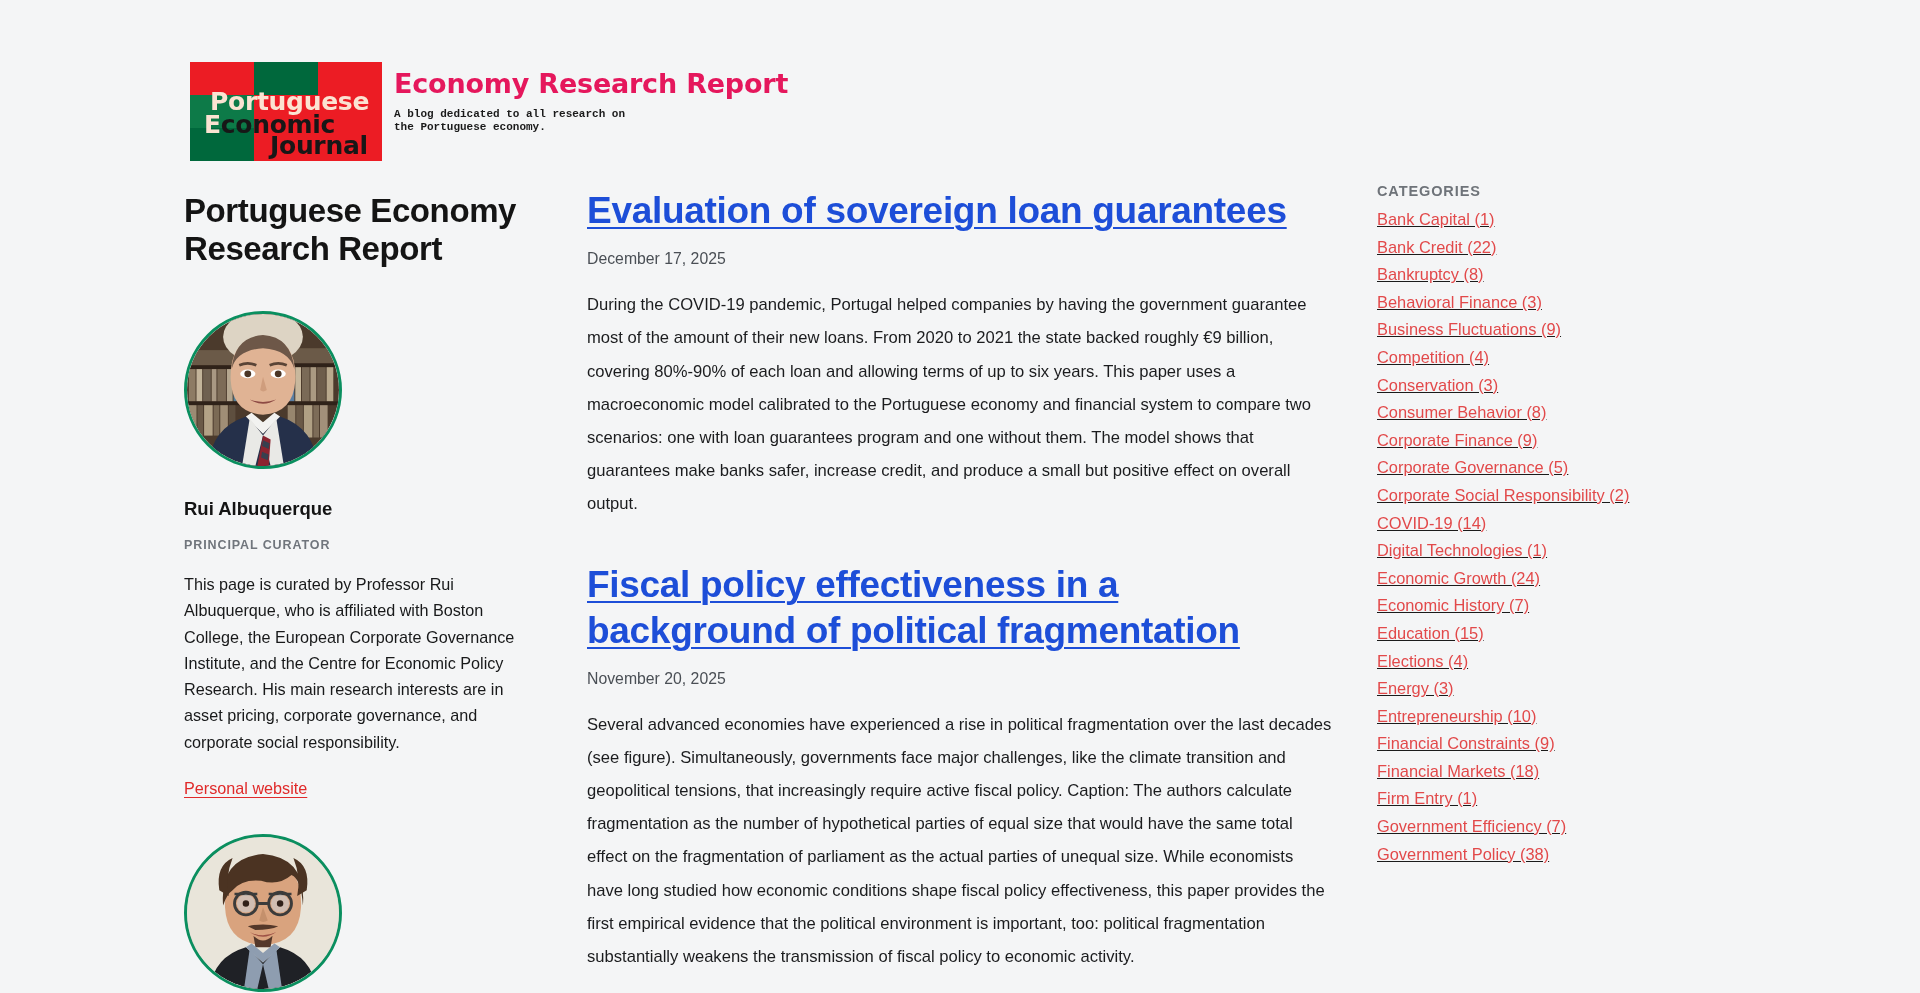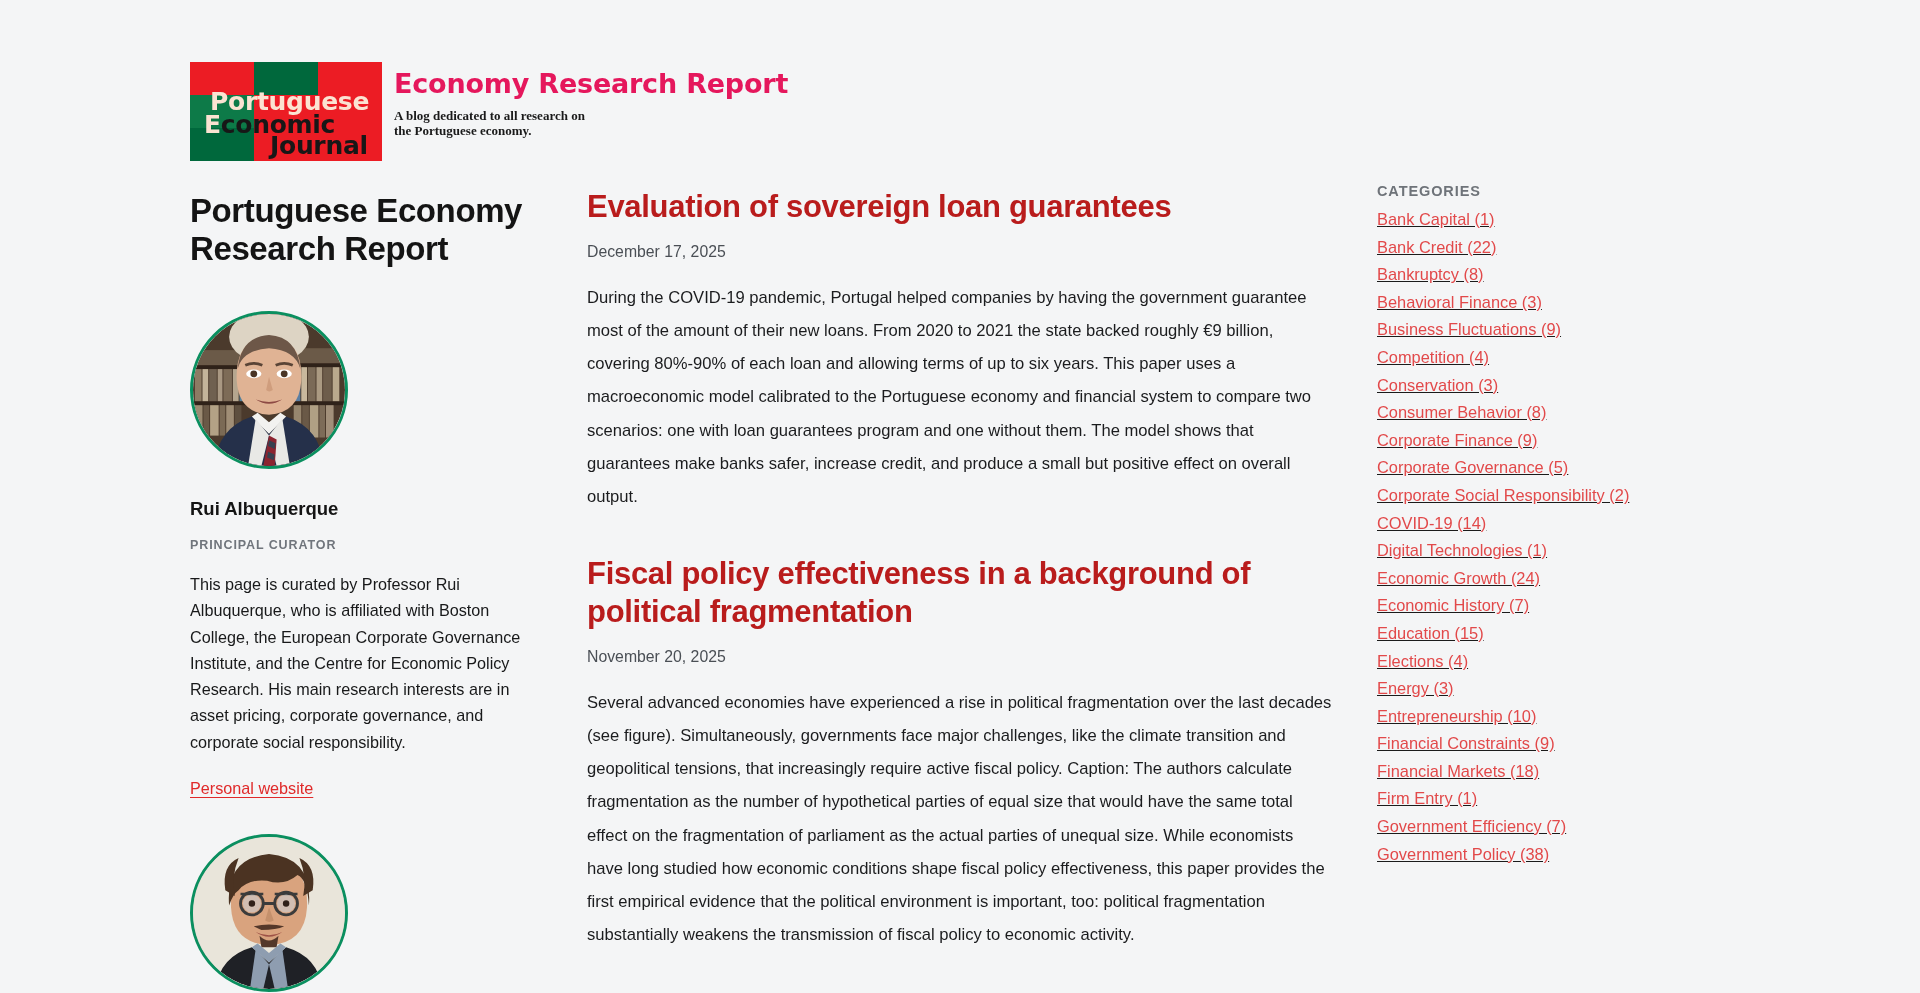--- a/index.html
+++ b/index.html
@@ -67,32 +67,32 @@
     font-family: "DejaVu Sans", sans-serif;
     font-size: 27px;
     font-weight: bold;
     color: #e5175c;
     line-height: 1;
     letter-spacing: -0.2px;
     white-space: nowrap;
   }
   .header-tagline {
     margin-top: 11px;
-    font-family: Liberation Serif, serif;
-    font-size: 13px;
+    font-family: Liberation Mono, monospace;
+    font-size: 11px;
     font-weight: bold;
     color: #1a1a1a;
     line-height: 1.18;
     white-space: pre-line;
   }
 
   
   .col-left {
     position: absolute;
-    left: 190px; top: 192px;
+    left: 184px; top: 192px;
     width: 350px;
   }
   .col-main {
     position: absolute;
     left: 587px; top: 188px;
     width: 745px;
   }
   .col-right {
     position: absolute;
     left: 1377px; top: 183px;
@@ -144,24 +144,25 @@
     text-decoration: underline;
     text-underline-offset: 3px;
     cursor: pointer;
   }
   .avatar-2 { margin-top: 36px; }
 
   
   .article { margin-bottom: 42px; }
   .article-title {
     display: block;
-    font-size: 31px;
+    font-size: 37px;
     font-weight: bold;
     line-height: 1.22;
-    color: #b91c1c;
+    color: #1d4ed8;
+    text-decoration: underline;
     text-underline-offset: 4px;
     text-decoration-thickness: 2px;
     letter-spacing: -0.3px;
     cursor: pointer;
   }
   .article-date {
     margin-top: 17px;
     font-size: 15.8px;
     color: #4a4f55;
   }

